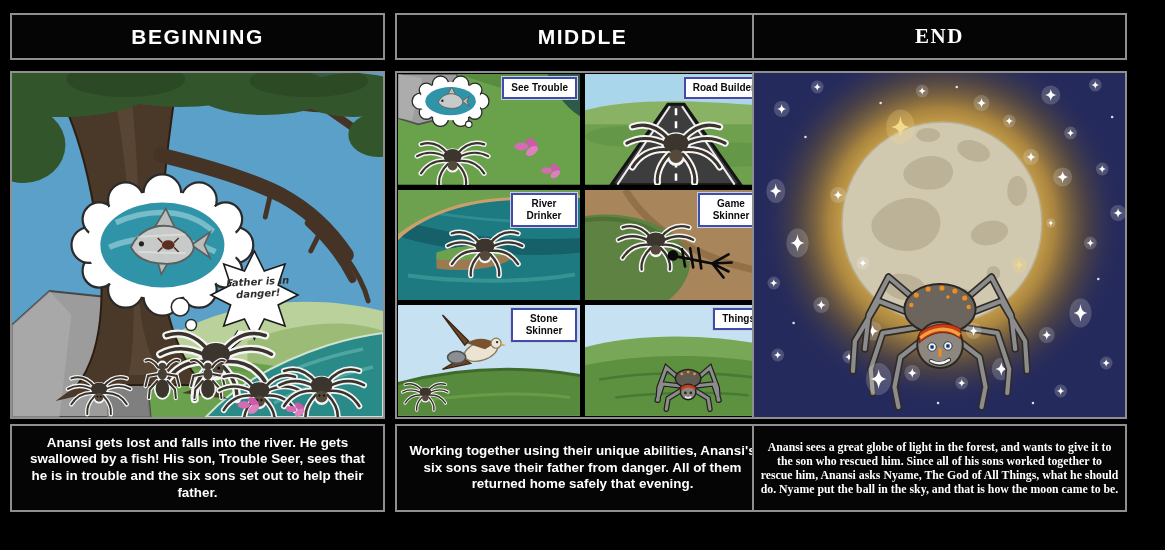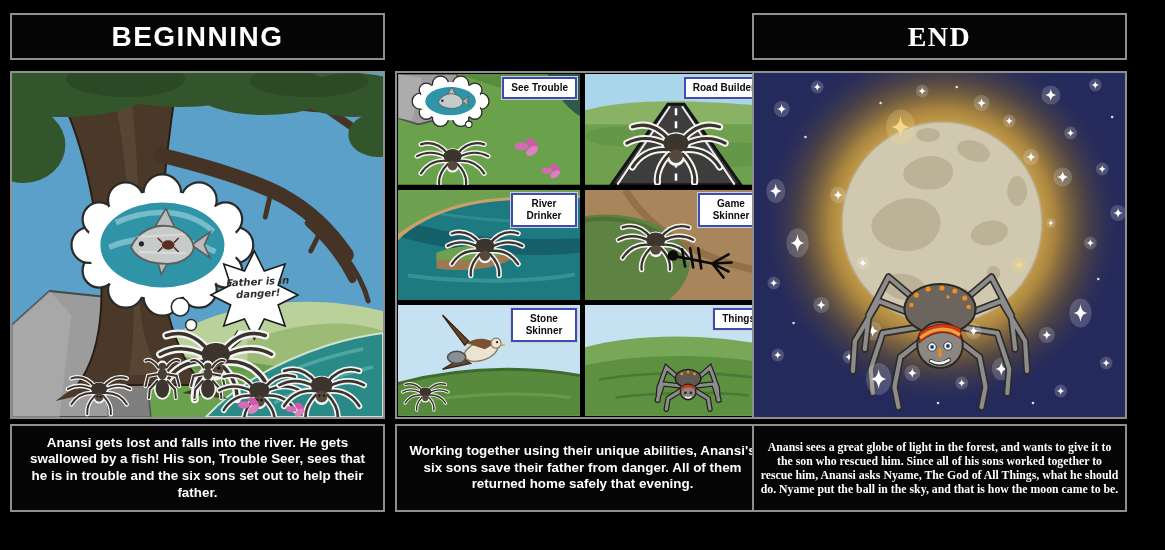--- a/index.html
+++ b/index.html
@@ -1,21 +1,21 @@
 <!DOCTYPE html>
 <html><head>
 <meta charset="utf-8">
 <style>
   html,body{margin:0;padding:0;background:#000;}
   body{width:1165px;height:550px;position:relative;font-family:"Liberation Sans",sans-serif;overflow:hidden;}
   .board{position:absolute;inset:0;}
   .col{position:absolute;top:0;width:375px;height:550px;}
   .col-beginning{left:10px;} .col-middle{left:395px;} .col-end{left:752px;font-family:Liberation Serif, serif;}
   .hdr{position:absolute;top:13px;left:0;right:0;height:47px;background:#050505;border:2px solid #8f8f8f;
-       display:flex;align-items:center;justify-content:center;color:#fff;font-weight:bold;font-size:28px;
+       display:flex;align-items:center;justify-content:center;color:#fff;font-weight:bold;font-size:21px;
        letter-spacing:1.5px;box-sizing:border-box;}
   .art{position:absolute;top:71px;left:0;right:0;height:344px;border:2px solid #8f8f8f;background:#ec4899;
        overflow:hidden;box-sizing:content-box;}
   .art > svg.scene{position:absolute;inset:0;width:100%;height:100%;display:block;}
   .desc{position:absolute;top:424px;left:0;right:0;height:88px;background:#050505;border:2px solid #8f8f8f;
         color:#fff;font-weight:bold;display:flex;align-items:center;justify-content:center;text-align:center;
         padding:3px 9px;box-sizing:border-box;}
   .desc-lg{font-size:13.4px;line-height:1.25;}
   .desc-sm{font-size:11.8px;line-height:1.2;padding:20px 6px;}
   .mid-grid{position:absolute;inset:0;display:grid;grid-template-columns:1fr 1fr;grid-template-rows:1fr 1fr 1fr;
@@ -170,20 +170,23 @@
         <use href="#b-fl" transform="translate(240,332) scale(1.4)"></use>
         <use href="#b-fl" transform="translate(287,336) scale(1.2)"></use>
       </svg>
       <div class="speech">Father is in danger!</div>
     </div>
 
     <div class="desc desc-lg">Anansi gets lost and falls into the river. He gets swallowed by a fish! His son, Trouble Seer, sees that he is in trouble and the six sons set out to help their father.</div>
   </section>
 
   <section class="col col-middle">
+    <header class="hdr">
+      <span>MIDDLE</span>
+    </header>
 
     <div class="art">
       <div class="mid-grid">
 
         <div class="cell">
           <svg viewBox="0 0 180 110" preserveAspectRatio="none">
             <defs>
               <g id="m-sp">
                 <g stroke="#f5f5f5" stroke-width="6.5" fill="none" stroke-linecap="round">
                   <path d="M-6,-6 C-16,-18 -28,-22 -40,-18 M-8,-2 C-22,-9 -34,-9 -45,-3 M-8,3 C-22,2 -33,8 -40,19 M-6,7 C-14,15 -18,25 -17,33 M6,-6 C16,-18 28,-22 40,-18 M8,-2 C22,-9 34,-9 45,-3 M8,3 C22,2 33,8 40,19 M6,7 C14,15 18,25 17,33"></path>

